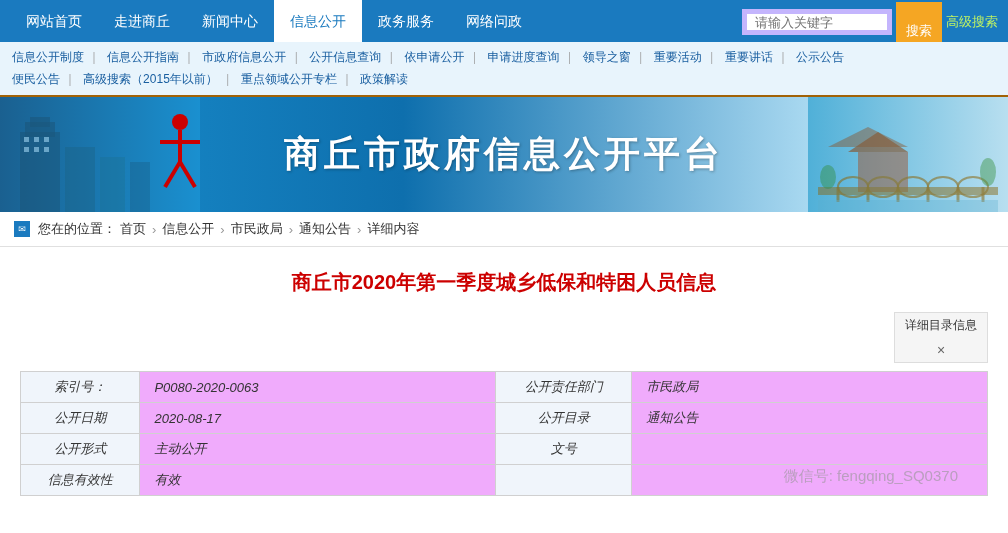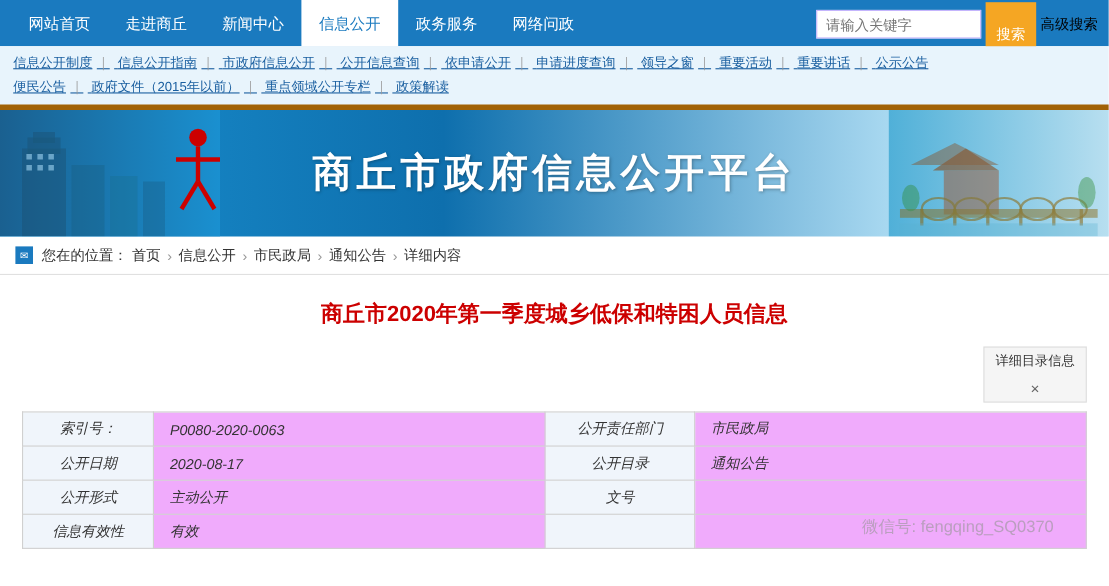--- a/index.html
+++ b/index.html
@@ -26,52 +26,51 @@
       background: #fff;
       color: #1a7abf;
     }
     .nav-spacer { flex: 1; }
     .search-area {
       display: flex;
       align-items: center;
       gap: 4px;
     }
     .search-input {
-      border: 1px solid #c4b5fd;
+      border: 5px solid #c4b5fd;
       padding: 3px 8px;
       font-size: 13px;
       width: 150px;
       color: #999;
       height: 26px;
     }
     .search-btn {
       background: #f5a623;
       color: #fff;
       border: none;
       padding: 20px 10px;
       cursor: pointer;
       font-size: 13px;
       height: 26px;
     }
     .adv-search {
-      color: #000000;
+      color: #bef264;
       font-size: 13px;
       cursor: pointer;
       white-space: nowrap;
     }
 
     
     .sub-nav {
       background: #e8f4fc;
       padding: 5px 12px;
       font-size: 12px;
       color: #1a5fa0;
       line-height: 1.8;
-      border-bottom: 5px solid #a16207;
-      text-decoration: underline;
+      border-bottom: 2px solid #a16207;
     }
     .sub-nav span.sep {
       margin: 0 4px;
       color: #999;
     }
 
     
     .banner {
       width: 100%;
       height: 115px;
@@ -256,21 +255,21 @@
   <span>市政府信息公开</span><span class="sep">｜</span>
   <span>公开信息查询</span><span class="sep">｜</span>
   <span>依申请公开</span><span class="sep">｜</span>
   <span>申请进度查询</span><span class="sep">｜</span>
   <span>领导之窗</span><span class="sep">｜</span>
   <span>重要活动</span><span class="sep">｜</span>
   <span>重要讲话</span><span class="sep">｜</span>
   <span>公示公告</span>
   <br>
   <span>便民公告</span><span class="sep">｜</span>
-  <span>政府文件（2015年以前）</span><span class="sep">｜</span>
+  <span>高级搜索（2015年以前）</span><span class="sep">｜</span>
   <span>重点领域公开专栏</span><span class="sep">｜</span>
   <span>政策解读</span>
 </div>
 
 <div class="banner">
   <div class="banner-left-bg"></div>
 
   <svg class="building-left" viewBox="0 0 180 100" preserveAspectRatio="xMinYMax meet">
     <rect x="10" y="20" width="40" height="80" fill="#1a5070" opacity="0.6"></rect>
     <rect x="15" y="10" width="30" height="15" fill="#1a5070" opacity="0.6"></rect>

